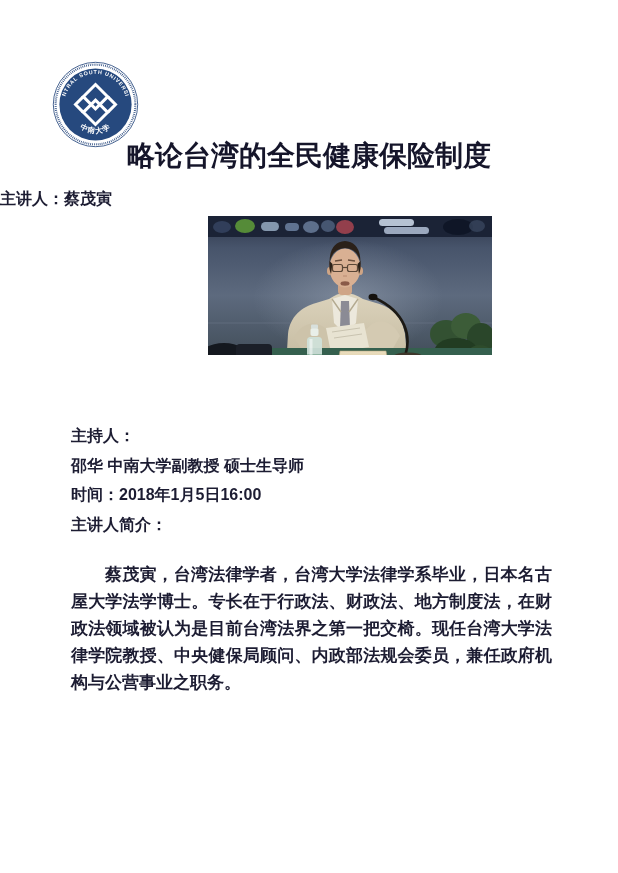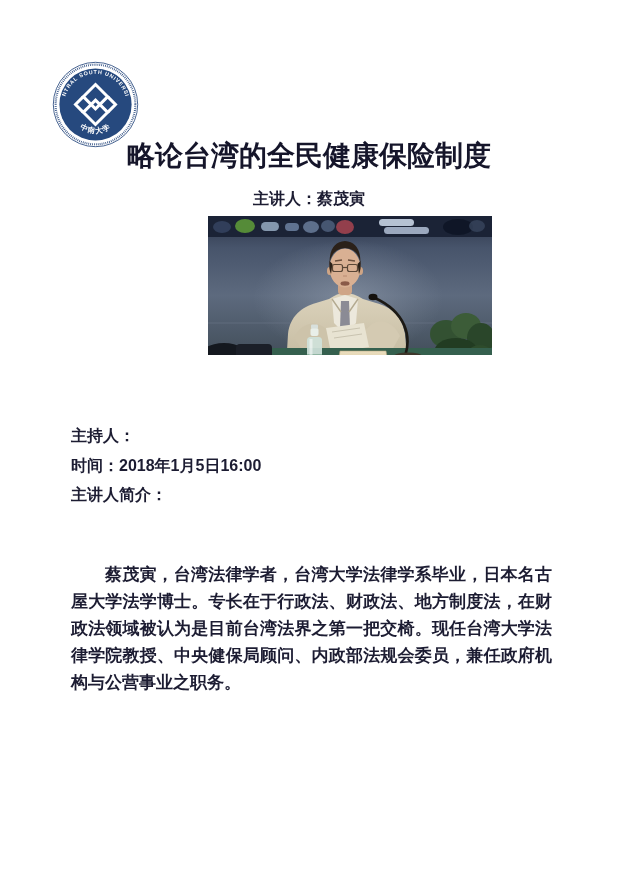--- a/index.html
+++ b/index.html
@@ -30,21 +30,20 @@
     font-size: 28px;
     line-height: 34px;
     color: #15152a;
     letter-spacing: 0px;
   }
   .subtitle {
     position: absolute;
     top: 188px;
     left: 0;
     width: 100%;
-    text-align: center;
     font-size: 16px;
     line-height: 22px;
     color: #1c1c32;
   }
   .photo {
     position: absolute;
     left: 168px;
     top: 216px;
     width: 284px;
     height: 139px;
@@ -218,19 +217,20 @@
         <rect x="102.5" y="112" width="8" height="8" rx="2" fill="#e9efe9"></rect>
         <rect x="103" y="108.5" width="7" height="4" rx="1" fill="#d8e0dc"></rect>
         <rect x="99" y="138" width="15" height="12" fill="#8fb4a2"></rect>
         <rect x="101.5" y="123" width="3" height="36" fill="#ffffff" opacity="0.5"></rect>
       </g>
     </svg>
   </div>
 
   <div class="info">
     <div>主持人：</div>
+    <div>邵华 中南大学副教授 硕士生导师</div>
     <div>时间：2018年1月5日16:00</div>
     <div>主讲人简介：</div>
   </div>
 
   <p class="bio">蔡茂寅，台湾法律学者，台湾大学法律学系毕业，日本名古屋大学法学博士。专长在于行政法、财政法、地方制度法，在财政法领域被认为是目前台湾法界之第一把交椅。现任台湾大学法律学院教授、中央健保局顾问、内政部法规会委员，兼任政府机构与公营事业之职务。</p>
 
 </div>
 
 </body></html>

